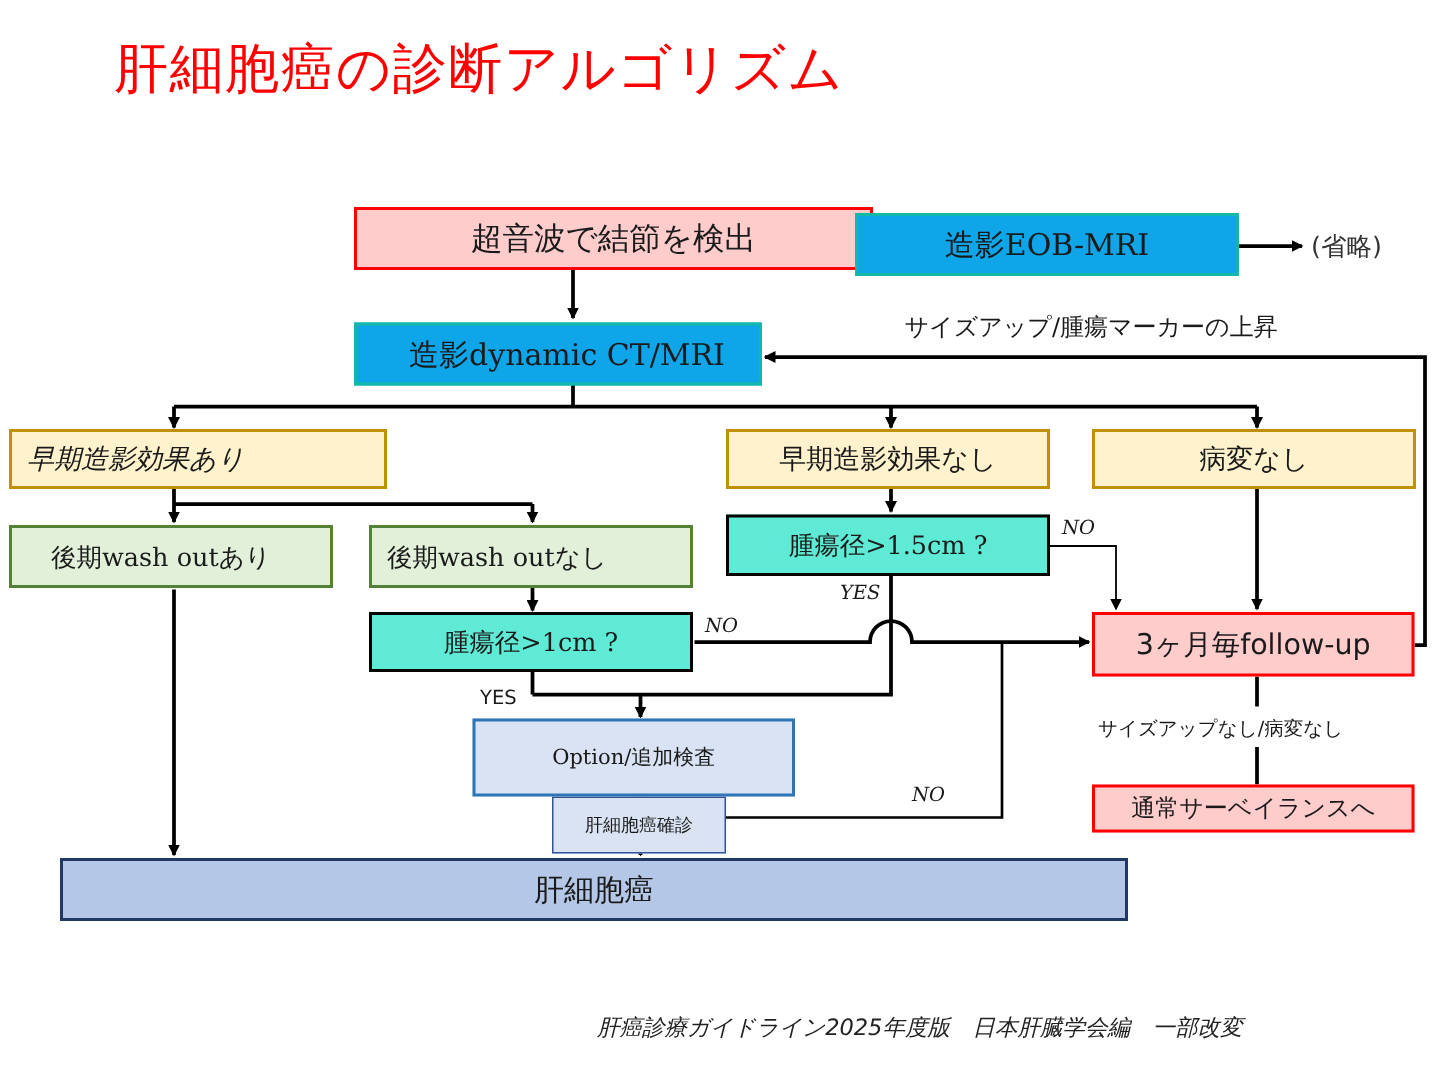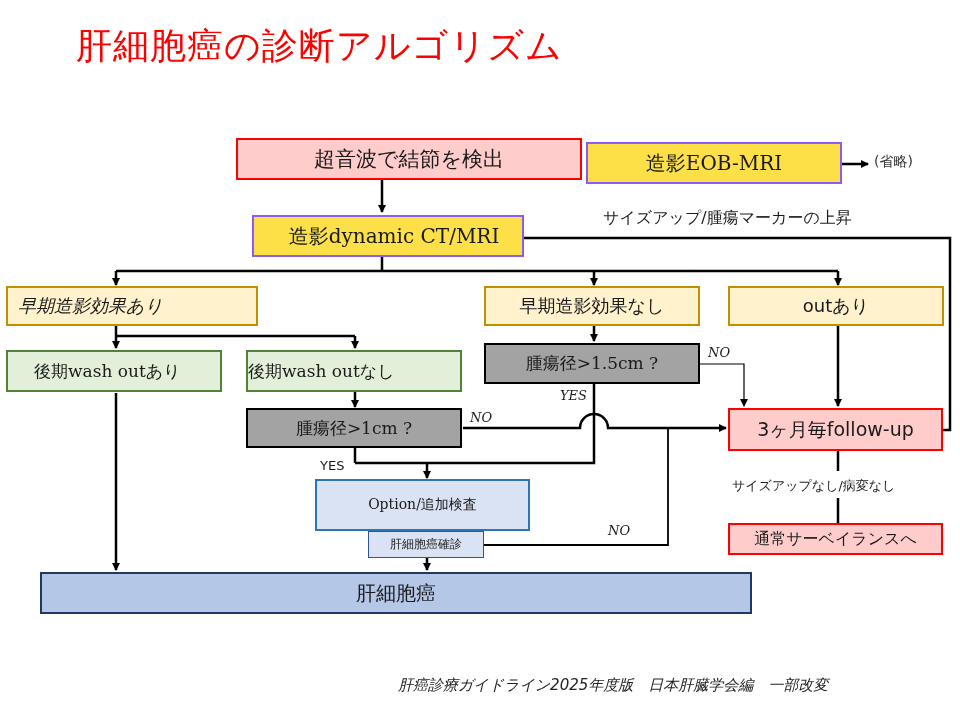--- a/index.html
+++ b/index.html
@@ -4,24 +4,24 @@
 <style>
   html, body { margin:0; padding:0; background:#fff; }
   body { width:960px; height:720px; position:relative; overflow:hidden;
          font-family:"DejaVu Sans", sans-serif; color:#1a1a1a; }
   .title { position:absolute; left:76px; top:22px; font-size:36px; color:#ff0000; letter-spacing:1px; }
   svg.links { position:absolute; left:0; top:0; }
   .box { position:absolute; box-sizing:border-box; display:flex; align-items:center; justify-content:center;
          white-space:nowrap; }
   .serif { font-family:"DejaVu Serif", serif; }
   .red   { background:#ffcccc; border:2px solid #ff0000; }
-  .peach { background:#fde047; border:2px solid #8b5cf6;margin-left:16px; }
+  .peach { background:#0ea5e9; border:2px solid #14b8a6; }
   .yellow{ background:#fff2cc; border:2px solid #bf9000; }
   .green { background:#e2f0d9; border:2px solid #538135; }
-  .greenk{ background:#a3a3a3; border:2px solid #000; }
+  .greenk{ background:#5eead4; border:2px solid #000; }
   .blue  { background:#dae3f3; border:2px solid #2e75b6; }
   .blue2 { background:#dae3f3; border:1px solid #2f5597; }
   .navy  { background:#b4c7e7; border:2px solid #1f3864; }
   .lbl { position:absolute; white-space:nowrap; font-size:14px; }
   .lbl.serif { font-family:"DejaVu Serif", serif; font-size:13px;font-style:italic; }
   .footer { position:absolute; left:398px; top:676px; font-size:15px; font-style:italic; color:#222; }
 </style>
 </head>
 <body>
 
@@ -78,43 +78,43 @@
   <g stroke="#000" fill="none" stroke-width="1.2">
 
     <path d="M700,364 L744,364 L744,406" marker-end="url(#ah)"></path>
 
     <path d="M484,545 L668,545 L668,428" stroke-width="1.8"></path>
   </g>
 </svg>
 
 <div class="box red" style="left:236px;top:138px;width:346px;height:42px;font-size:21px;">超音波で結節を検出</div>
 <div class="box peach serif" style="left:570px;top:142px;width:256px;height:42px;font-size:20px;">造影EOB-MRI</div>
-<div class="lbl" style="left:874px;top:153px;font-size:14px;color:#333;">(省略)</div>
+<div class="lbl" style="left:874px;top:153px;font-size:17px;color:#333;">(省略)</div>
 
 <div class="lbl" style="left:603px;top:208px;font-size:16px;">サイズアップ/腫瘍マーカーの上昇</div>
 <div class="box peach serif" style="left:236px;top:215px;width:272px;height:42px;font-size:20px;padding-left:12px;">造影dynamic CT/MRI</div>
 
 <div class="box yellow" style="left:6px;top:286px;width:252px;height:40px;font-size:18px;justify-content:flex-start;padding-left:10px;font-style:italic;">早期造影効果あり</div>
 <div class="box yellow" style="left:484px;top:286px;width:216px;height:40px;font-size:18px;">早期造影効果なし</div>
-<div class="box yellow" style="left:728px;top:286px;width:216px;height:40px;font-size:18px;">outあり</div>
+<div class="box yellow" style="left:728px;top:286px;width:216px;height:40px;font-size:18px;">病変なし</div>
 
 <div class="box green serif" style="left:6px;top:350px;width:216px;height:42px;font-size:17px;justify-content:flex-start;padding-left:26px;">後期wash outあり</div>
-<div class="box green serif" style="left:246px;top:350px;width:216px;height:42px;font-size:17px;justify-content:flex-start;">後期wash outなし</div>
+<div class="box green serif" style="left:246px;top:350px;width:216px;height:42px;font-size:17px;justify-content:flex-start;padding-left:10px;">後期wash outなし</div>
 
 <div class="box greenk serif" style="left:484px;top:343px;width:216px;height:41px;font-size:17px;">腫瘍径&gt;1.5cm ?</div>
 <div class="lbl serif" style="left:708px;top:345px;">NO</div>
 <div class="lbl serif" style="left:560px;top:388px;">YES</div>
 
 <div class="box greenk serif" style="left:246px;top:408px;width:216px;height:40px;font-size:17px;">腫瘍径&gt;1cm ?</div>
 <div class="lbl serif" style="left:470px;top:410px;">NO</div>
 <div class="lbl" style="left:320px;top:458px;font-size:13px;">YES</div>
 
 <div class="box red" style="left:728px;top:408px;width:215px;height:43px;font-size:19px;">3ヶ月毎follow-up</div>
 <div class="lbl" style="left:732px;top:477px;font-size:13px;">サイズアップなし/病変なし</div>
 <div class="box red" style="left:728px;top:523px;width:215px;height:32px;font-size:16px;">通常サーベイランスへ</div>
 
 <div class="box blue serif" style="left:315px;top:479px;width:215px;height:52px;font-size:14px;">Option/追加検査</div>
-<div class="box blue2" style="left:368px;top:531px;width:116px;height:27px;font-size:12px;">肝細胞癌確診</div>
+<div class="box blue2" style="left:368px;top:531px;width:116px;height:38px;font-size:12px;">肝細胞癌確診</div>
 <div class="lbl serif" style="left:608px;top:523px;">NO</div>
 
 <div class="box navy" style="left:40px;top:572px;width:712px;height:42px;font-size:20px;">肝細胞癌</div>
 
 <div class="footer">肝癌診療ガイドライン2025年度版　日本肝臓学会編　一部改変</div>
 
 </body></html>

